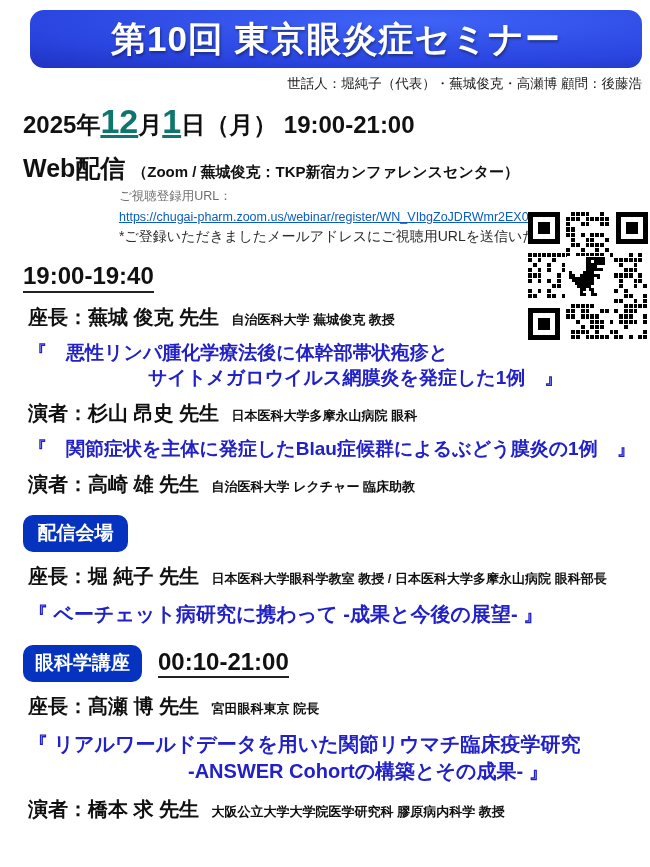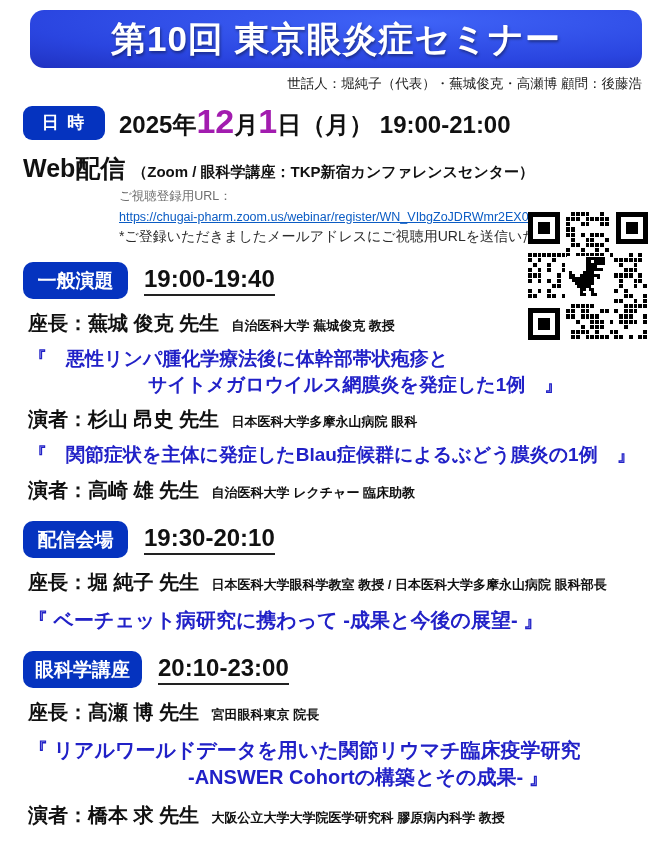--- a/index.html
+++ b/index.html
@@ -43,21 +43,21 @@
     font-size:17px; letter-spacing:2px;
   }
   .badge-lg {
     min-width:105px; height:37px; border-radius:10px;
     font-size:19px; padding:0 12px;
   }
   .row { display:flex; align-items:center; margin-left:23px; }
   .row-date { margin-top:11px; gap:14px; }
   .row-format { margin-top:11px; gap:14px; }
   .date-text { font-size:24px; font-weight:bold; white-space:nowrap; }
-  .date-text .red { color:#a21caf; font-size:34px; line-height:1; }
+  .date-text .red { color:#0f766e; font-size:34px; line-height:1;text-decoration:underline; }
   .format-text { font-size:25px; font-weight:bold; white-space:nowrap; }
   .format-text .detail { font-size:15px; }
 
   .reg-block { margin:3px 0 0 119px; line-height:1.32; }
   .reg-label { font-size:12.5px; color:#6e6e6e; }
   .reg-url { font-size:12.5px; color:#0b5cc4; text-decoration:underline; display:inline-block; }
   .reg-note { font-size:14px; color:#2b2b2b; margin-top:1px; }
 
   
   .qr {
@@ -102,26 +102,25 @@
 <body>
 
 <div class="page">
 
   <div class="banner">
     <span>第10回 東京眼炎症セミナー</span>
   </div>
   <div class="organizers">世話人：堀純子（代表）・蕪城俊克・高瀬博 顧問：後藤浩</div>
 
   <div class="row row-date">
-    <span class="badge badge-sm">日 時</span>
     <span class="date-text"><span>2025年</span><span class="red">12</span><span>月</span><span class="red">1</span><span>日（月） 19:00-21:00</span></span>
   </div>
 
   <div class="row row-format">
-    <span class="format-text"><span>Web配信</span> <span class="detail">（Zoom / 眼科学講座：TKP新宿カンファレンスセンター）</span></span>
+    <span class="format-text"><span>Web配信</span> <span class="detail">（Zoom / 蕪城俊克：TKP新宿カンファレンスセンター）</span></span>
   </div>
 
   <div class="reg-block">
     <div class="reg-label">ご視聴登録用URL：</div>
     <a class="reg-url" href="#">https://chugai-pharm.zoom.us/webinar/register/WN_VIbgZoJDRWmr2EX0mJtuhQ</a>
     <div class="reg-note">*ご登録いただきましたメールアドレスにご視聴用URLを送信いたします</div>
   </div>
 
   <div class="qr">
     <div class="modules">
@@ -393,21 +392,20 @@
         <div class="qm" style="left: 13.2px; top: 34.6px; width: 2.8px; height: 2.8px;"></div>
         <div class="qm" style="left: 24.4px; top: 34.6px; width: 2.8px; height: 2.8px;"></div>
         <div class="qm" style="left: 13.2px; top: 37.4px; width: 2.8px; height: 2.8px;"></div>
         <div class="qm" style="left: 16px; top: 37.4px; width: 2.8px; height: 2.8px;"></div>
         <div class="qm" style="left: 24.4px; top: 37.4px; width: 2.8px; height: 2.8px;"></div>
         <div class="qm" style="left: 27.2px; top: 37.4px; width: 2.8px; height: 2.8px;"></div>
       </div>
   </div>
 
   <div class="sec-head mt-a">
-    <span class="badge badge-lg">一般演題</span>
     <span class="time">19:00-19:40</span>
   </div>
   <div class="person mt-b">
     <span class="p-name"><span>座長：</span><span>蕪城 俊克 先生</span></span>
     <span class="p-aff">自治医科大学 蕪城俊克 教授</span>
   </div>
   <div class="talk-title t-md mt-c">
     <div>『　悪性リンパ腫化学療法後に体幹部帯状疱疹と</div>
     <div class="ind-a">サイトメガロウイルス網膜炎を発症した1例　』</div>
   </div>
@@ -418,33 +416,32 @@
   <div class="talk-title t-md mt-c">
     <div>『　関節症状を主体に発症したBlau症候群によるぶどう膜炎の1例　』</div>
   </div>
   <div class="person mt-c">
     <span class="p-name"><span>演者：</span><span>高崎 雄 先生</span></span>
     <span class="p-aff">自治医科大学 レクチャー 臨床助教</span>
   </div>
 
   <div class="sec-head mt-a">
     <span class="badge badge-lg">配信会場</span>
-    <span class="time">19:30-20:10</span>
   </div>
   <div class="person mt-b">
     <span class="p-name"><span>座長：</span><span>堀 純子 先生</span></span>
     <span class="p-aff">日本医科大学眼科学教室 教授 / 日本医科大学多摩永山病院 眼科部長</span>
   </div>
   <div class="talk-title t-lg mt-b">
     <div>『 ベーチェット病研究に携わって -成果と今後の展望- 』</div>
   </div>
 
   <div class="sec-head mt-a">
     <span class="badge badge-lg">眼科学講座</span>
-    <span class="time">20:10-23:00</span>
+    <span class="time">00:10-21:00</span>
   </div>
   <div class="person mt-b">
     <span class="p-name"><span>座長：</span><span>髙瀬 博 先生</span></span>
     <span class="p-aff">宮田眼科東京 院長</span>
   </div>
   <div class="talk-title t-lg mt-b">
     <div>『 リアルワールドデータを用いた関節リウマチ臨床疫学研究</div>
     <div class="ind-b">-ANSWER Cohortの構築とその成果- 』</div>
   </div>
   <div class="person mt-b">

